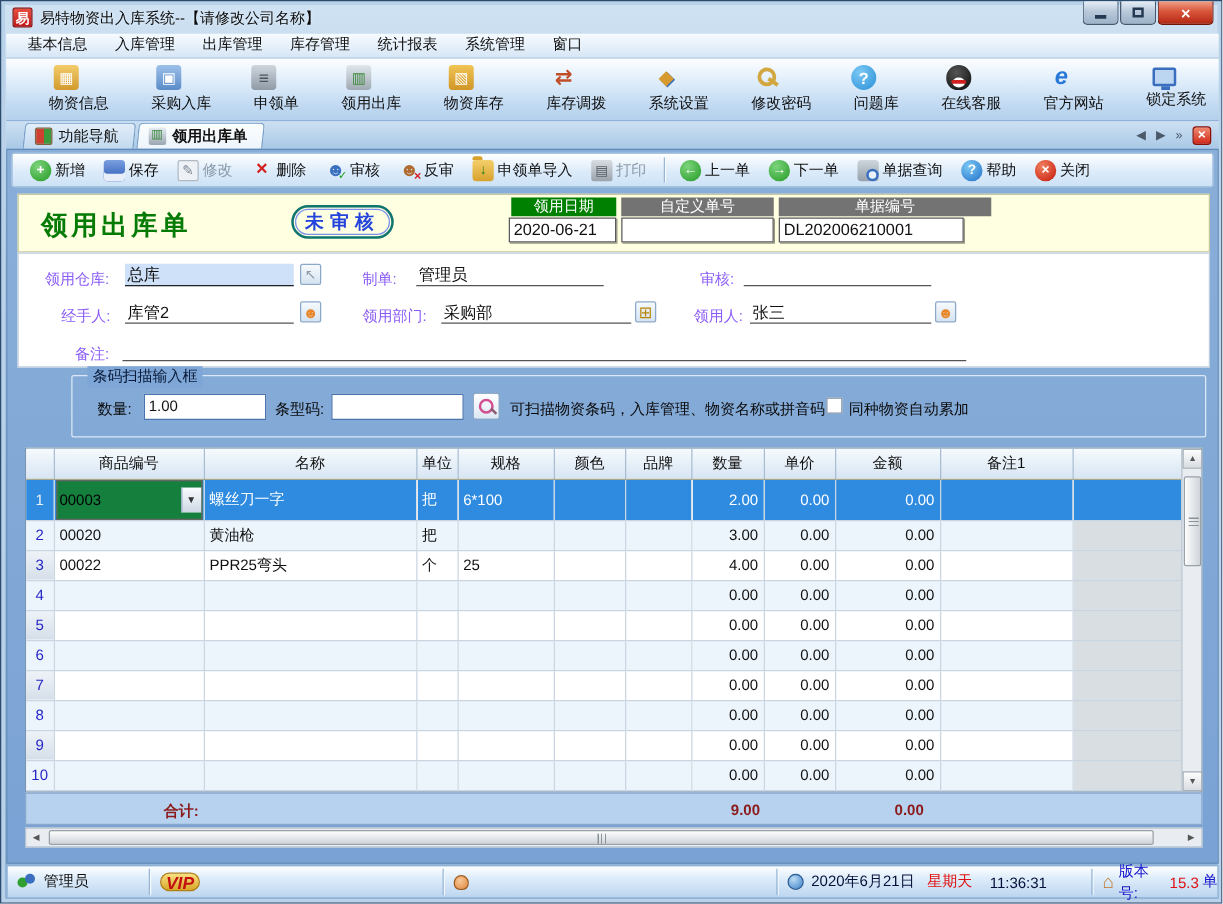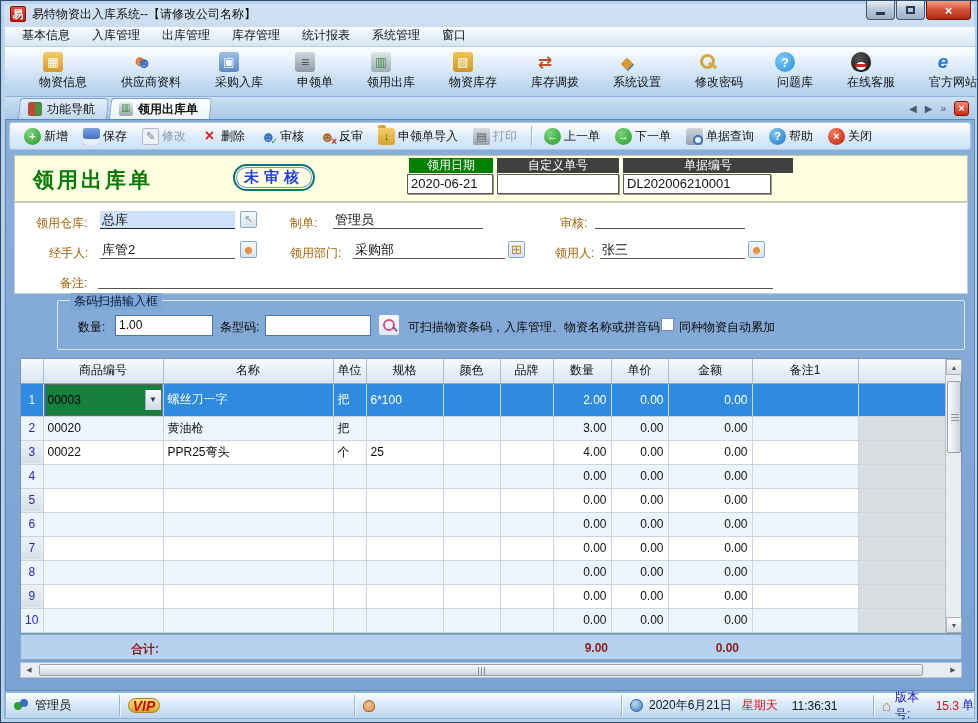--- a/index.html
+++ b/index.html
@@ -120,27 +120,27 @@
   .d-close { background:radial-gradient(circle at 35% 30%,#f08060,#c41808); }
   .dsep { width:0; height:20px; border-left:1px solid #9ab6d6; border-right:1px solid #f4f9fe; margin:0 5px; }
 
   
   .formheader { position:absolute; left:8px; top:35px; width:954px; height:47px; background:#ffffe1; border:1px solid #c8c8a0; }
   .form-title { position:absolute; left:18px; top:10px; font-size:21px; font-weight:bold; letter-spacing:3px; color:#057a05; }
   .stamp { position:absolute; left:218px; top:8px; color:#2443dd; border:2px solid #0f766e; border-radius:14px;
     padding:2px 9px; font-size:15px; font-weight:bold; letter-spacing:5px; box-shadow:0 0 0 1px #ffffe1 inset,0 0 0 2px #7a90ea inset; }
   .hdrcell { position:absolute; top:2px; height:15px; color:#fff; text-align:center; font-size:12px; line-height:15px; }
   .hdr-green { background:#008000; }
-  .hdr-blue { background:#404040; }
+  .hdr-blue { background:#737373; }
   .valbox { position:absolute; top:18px; height:20px; background:#fff; border:1px solid #5a5a5a;
     box-shadow:1px 1px 0 #9a9a80; font-size:13px; line-height:18px; padding-left:3px; color:#101010; }
 
   
   .formarea { position:absolute; left:8px; top:82px; width:954px; height:92px; background:#fff; border:1px solid #c0cfdf; }
-  .flabel { position:absolute; color:#a16207; }
+  .flabel { position:absolute; color:#8b5cf6; }
   .fval { position:absolute; border-bottom:1px solid #555; height:18px; font-size:13px; color:#101010; padding-left:2px; }
   .fval.hl { background:#cfe1f8; border-bottom:1px solid #222; }
   .fbtn { position:absolute; width:17px; height:17px; border:1px solid #8aa8c8; border-radius:2px;
     background:linear-gradient(#f6fafd,#d5e3f1); display:flex; align-items:center; justify-content:center; font-size:10px; }
   .fbtn .pico { color:#e8872a; font-size:12px; }
   .fbtn .wico { color:#8a9aa8; font-size:11px; }
   .fbtn .cico { color:#b8860b; font-size:13px; }
 
   
   .barcodepanel { position:absolute; left:0; top:174px; width:968px; height:64px; }
@@ -246,24 +246,20 @@
     <span class="menuitem">统计报表</span>
     <span class="menuitem">系统管理</span>
     <span class="menuitem">窗口</span>
   </div>
 
   <div class="toolbar">
     <div class="grip"></div>
     <div class="titem">
       <span class="tico ico-box"></span>
       <span class="tlabel">物资信息</span>
-      </div>
-    <div class="titem">
-      <span class="tico ico-people"></span>
-      <span class="tlabel">供应商资料</span>
       </div>
     <div class="titem">
       <span class="tico ico-truck"></span>
       <span class="tlabel">采购入库</span>
       </div>
     <div class="titem">
       <span class="tico ico-cabinet"></span>
       <span class="tlabel">申领单</span>
       </div>
     <div class="titem">

